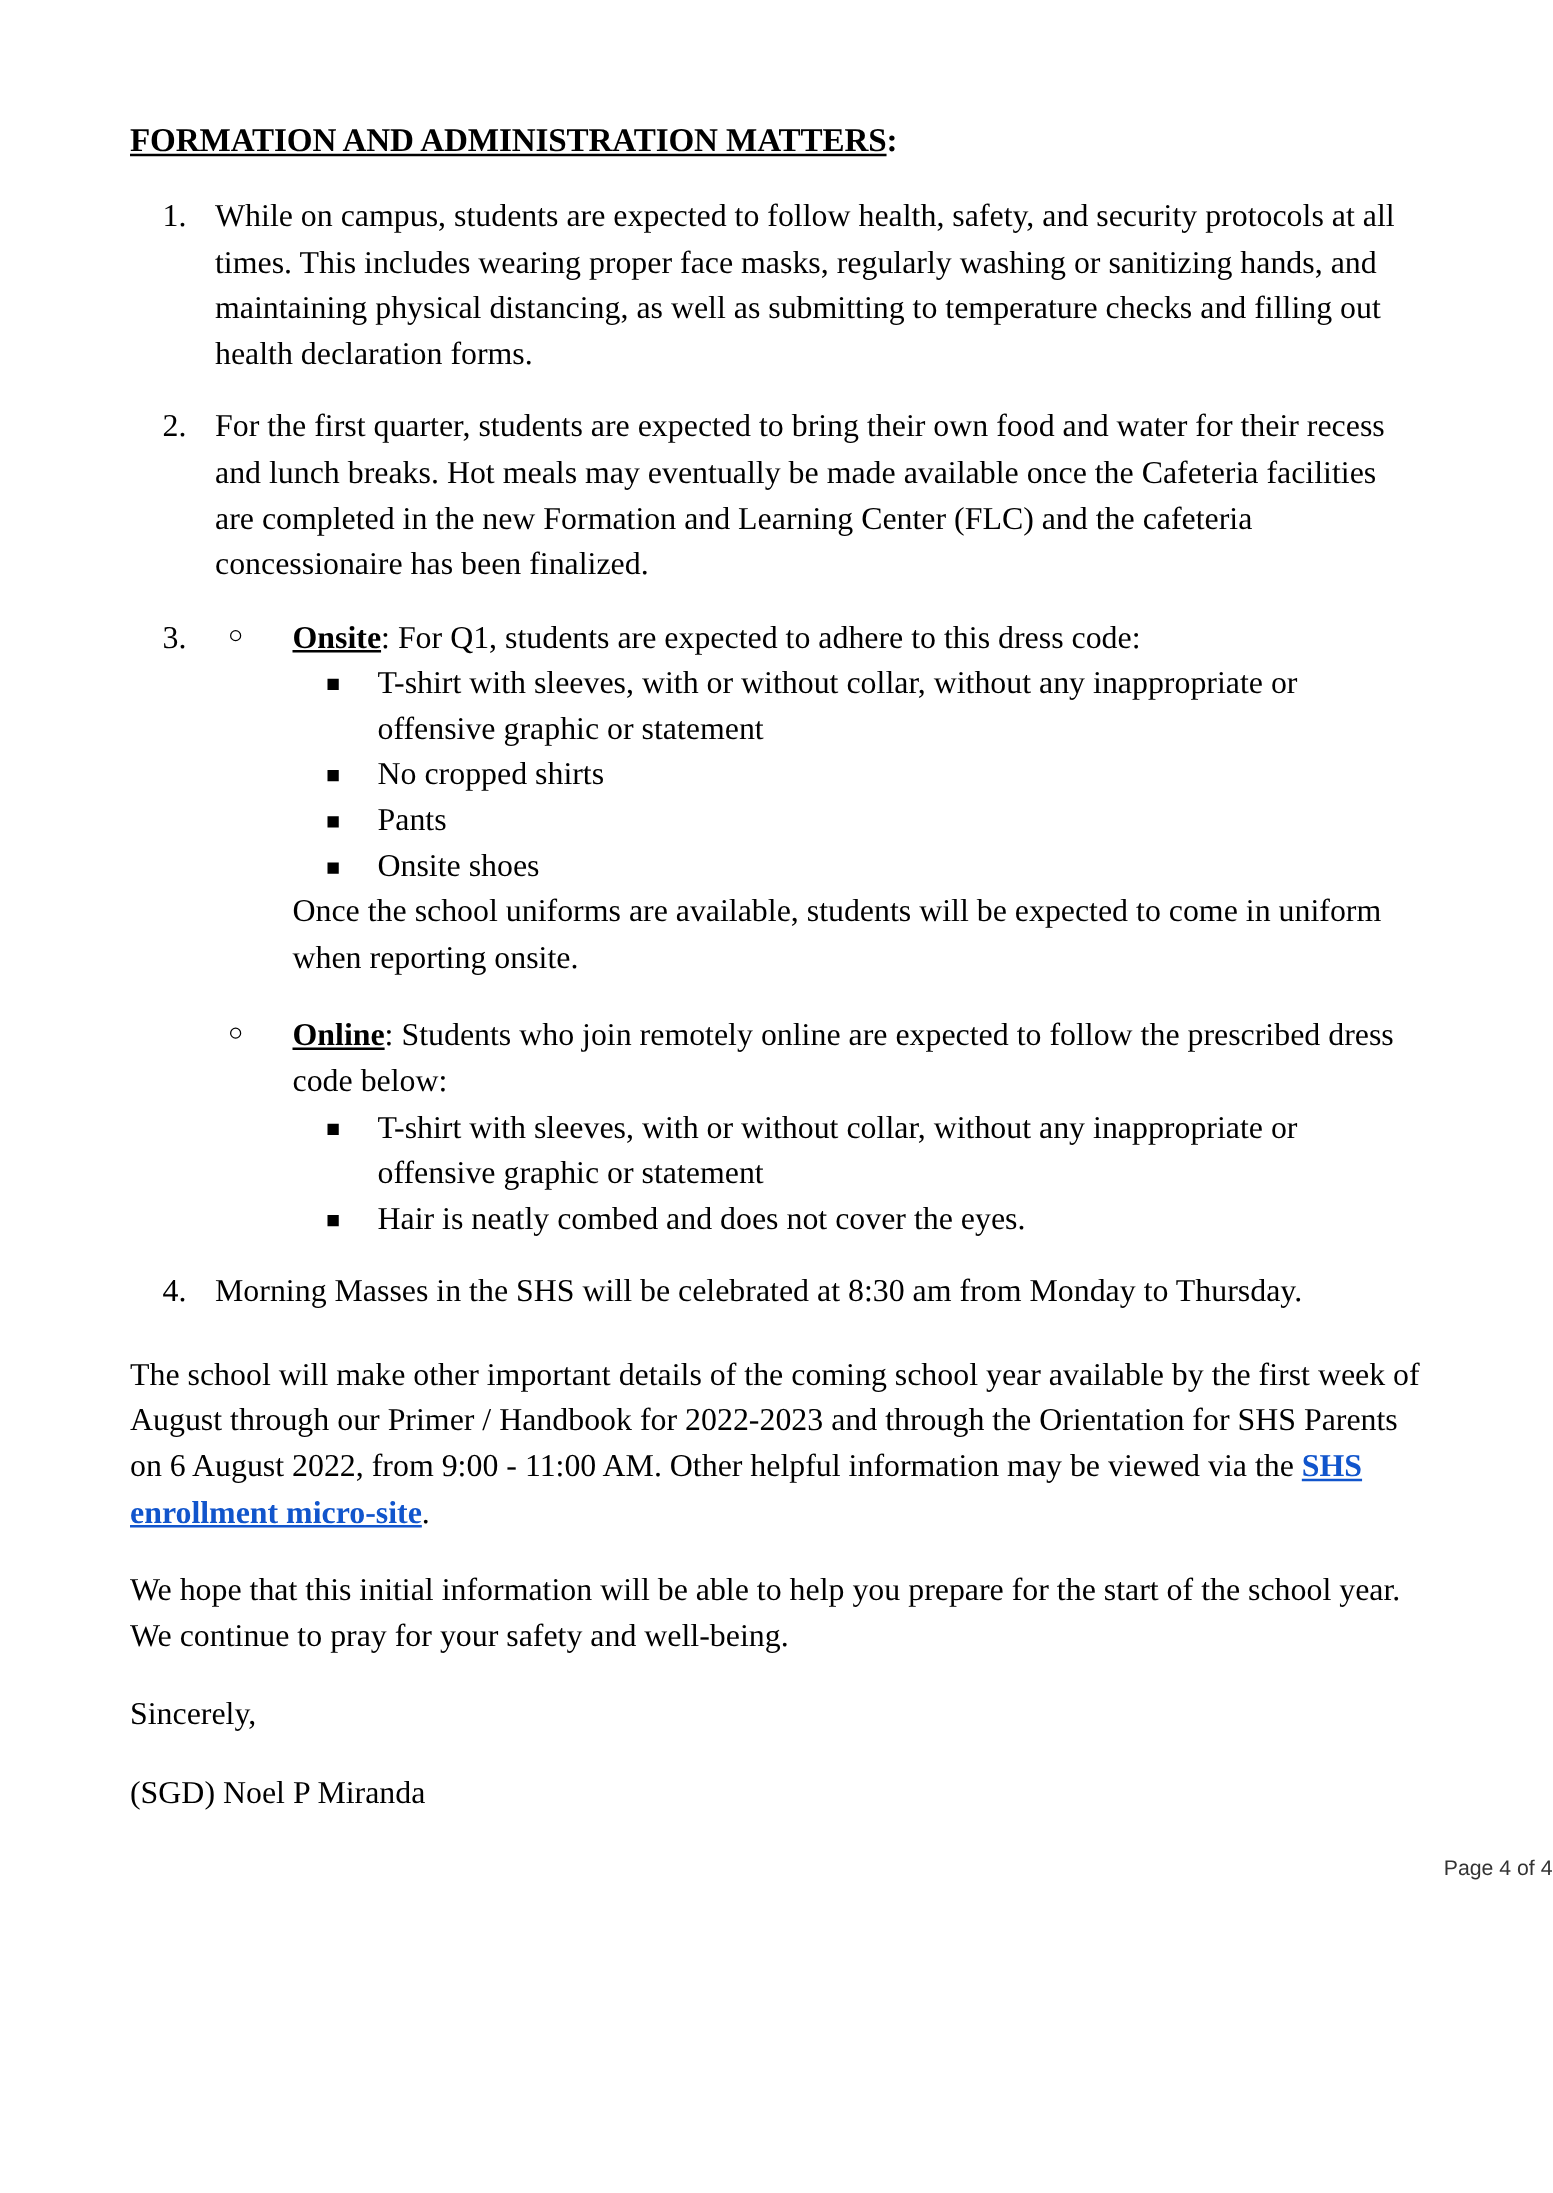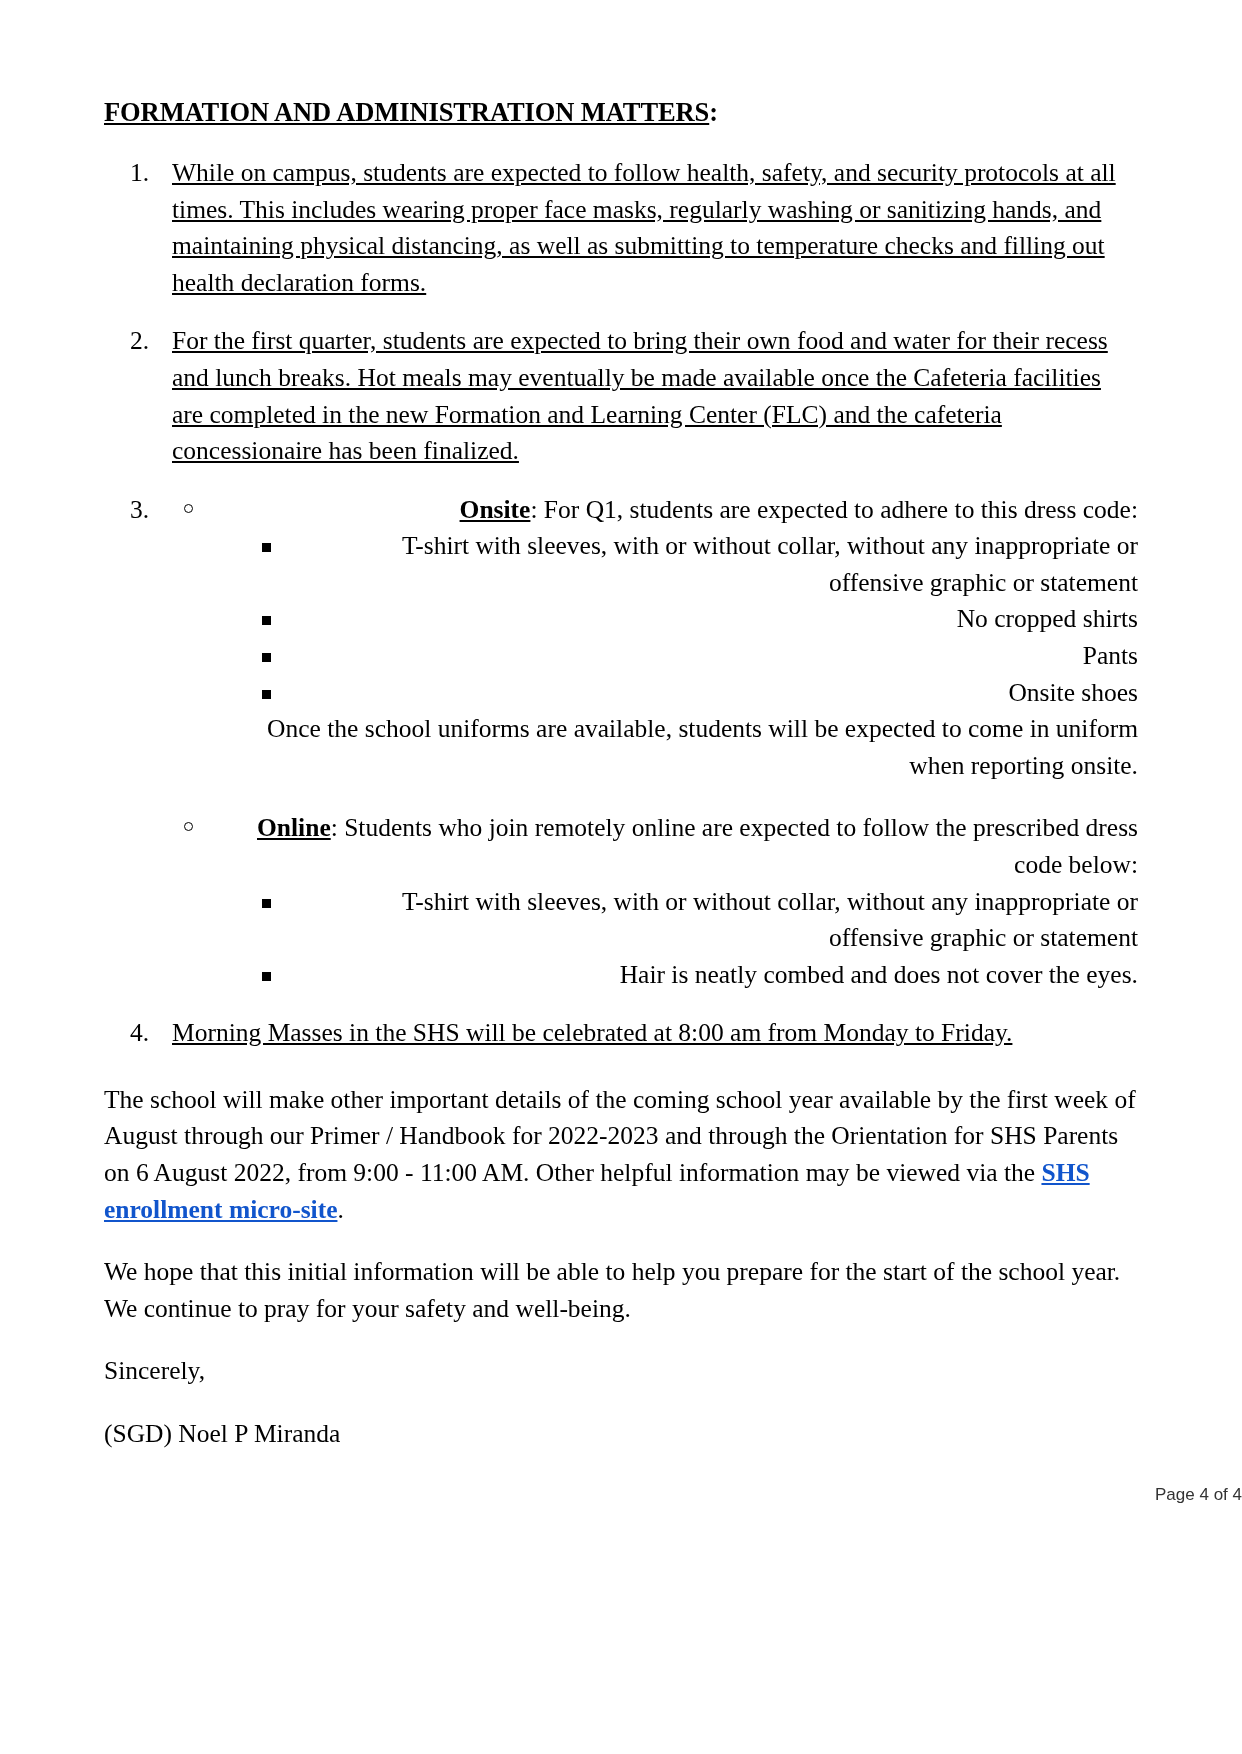--- a/index.html
+++ b/index.html
@@ -54,29 +54,27 @@
   ol.level1 > li .num {
     position: absolute;
     left: 26px;
     top: 0;
     width: 34px;
     text-align: left;
     font-size: 25.5px;
   }
   ol.level1 > li .body {
     display: block;
-    text-decoration: underline;
   }
 
   
   ul.level2 {
     list-style: none;
     margin: 18px 0 0 0;
     padding: 0;
-    text-align: right;
   }
   ul.level2 > li {
     position: relative;
     padding-left: 62px;
     margin-bottom: 26px;
     font-size: 25.5px;
     line-height: 1.435;
   }
   ul.level2 > li:last-child {
     margin-bottom: 4px;
@@ -215,21 +213,21 @@
                 <span>Hair is neatly combed and does not cover the eyes.</span>
               </li>
             </ul>
           </li>
 
         </ul>
       </li>
 
       <li>
         <span class="num">4.</span>
-        <span class="body">Morning Masses in the SHS will be celebrated at 8:00 am from Monday to Friday.</span>
+        <span class="body">Morning Masses in the SHS will be celebrated at 8:30 am from Monday to Thursday.</span>
       </li>
 
     </ol>
 
     <p class="para gap-top"><span>The school will make other important details of the coming school year available by the first week of August through our Primer / Handbook for 2022-2023 and through the Orientation for SHS Parents on 6 August 2022, from 9:00 - 11:00 AM. Other helpful information may be viewed via the </span><a class="doclink" href="#">SHS enrollment micro-site</a><span>.</span></p>
 
     <p class="para">We hope that this initial information will be able to help you prepare for the start of the school year. We continue to pray for your safety and well-being.</p>
 
     <p class="para">Sincerely,</p>
 

